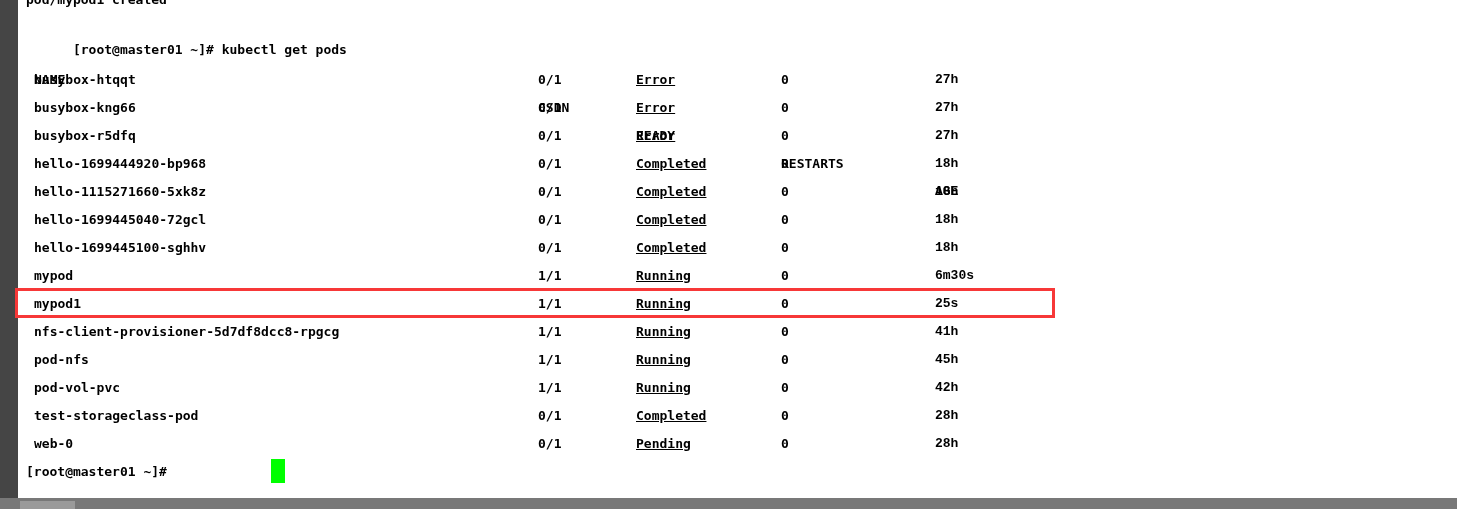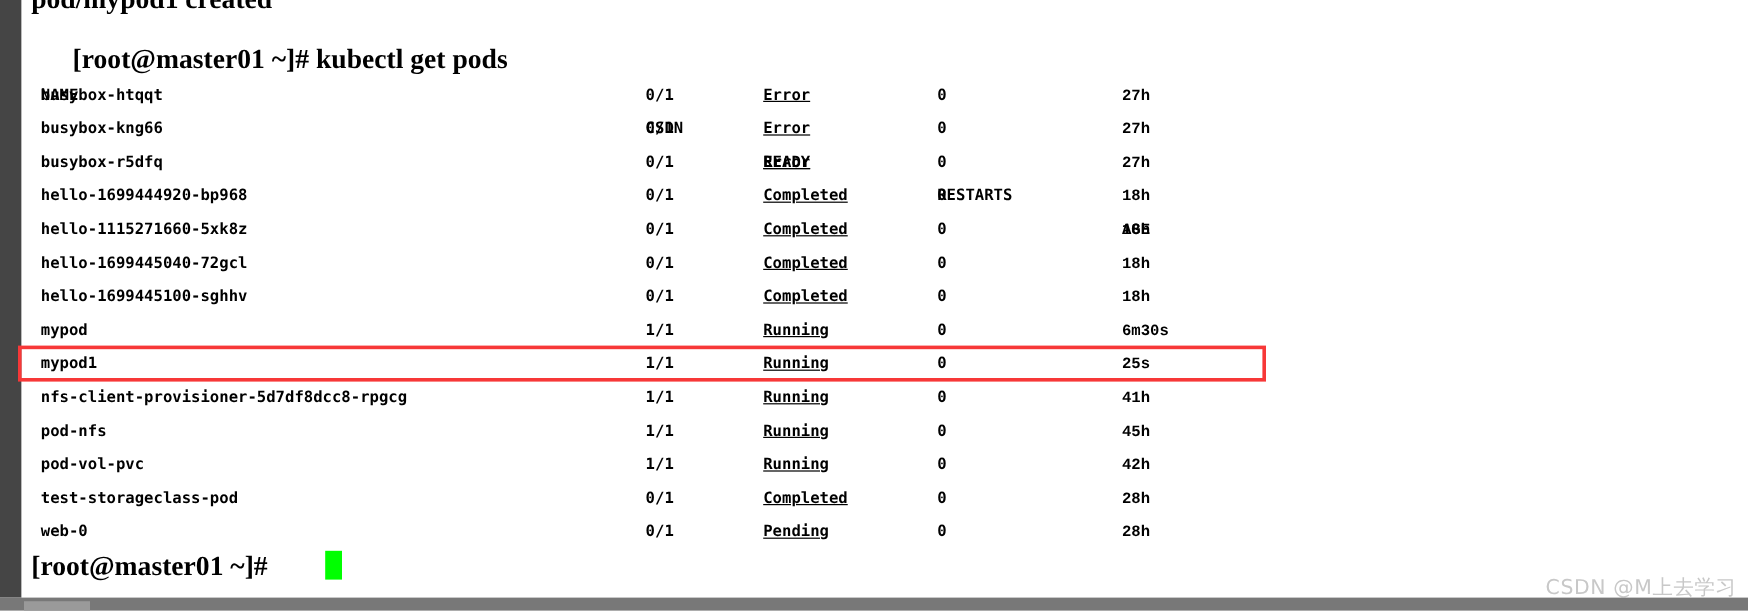--- a/index.html
+++ b/index.html
@@ -42,25 +42,24 @@
     background: #ffffff;
     overflow: hidden;
   }
 
   .line {
     position: absolute;
     left: 8px;
     height: 28px;
     line-height: 28px;
     white-space: pre;
-    font-size: 23px;
+    font-size: 13px;
     font-weight: bold;
     color: #000000;
     letter-spacing: 0px;
-    font-family: Liberation Serif, serif;
   }
 
   
   .line.clipped {
     top: -14px;
   }
 
   .row {
     position: absolute;
     left: 8px;
@@ -169,19 +168,18 @@
         <div class="row" style="top: 430px;"><span class="col-name">web-0</span><span class="col-ready">0/1</span><span class="col-status">Pending</span><span class="col-restarts">0</span><span class="col-age">28h</span></div>
       </div>
 
     <div class="line" id="final-prompt-line" style="top:458px;">[root@master01 ~]#</div>
 
     <div id="cursor"></div>
   </div>
 
   <div id="highlight-box"></div>
 
-  <div id="watermark">CSDN @M上去学习</div>
 
   <div id="bottom-bar">
     <div id="bottom-bar-tab"></div>
   </div>
 
 </div>
 
 </body></html>

